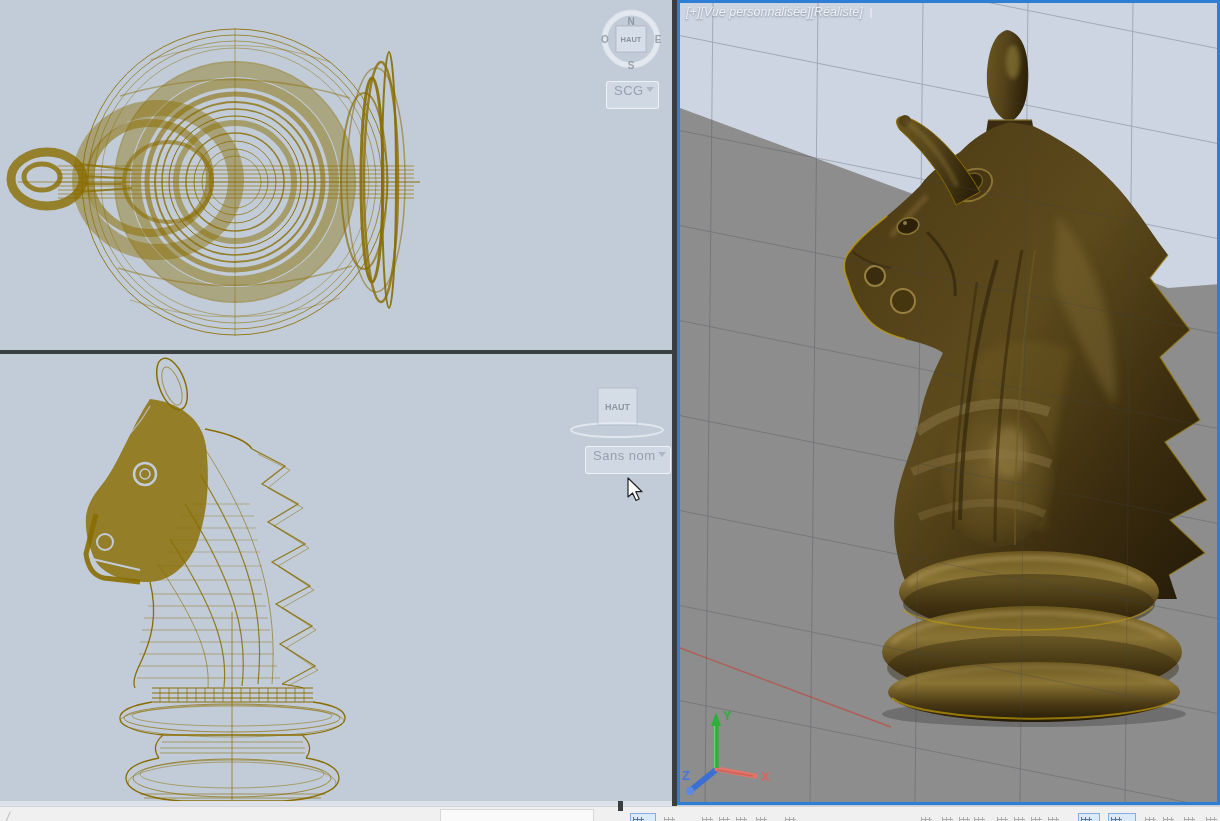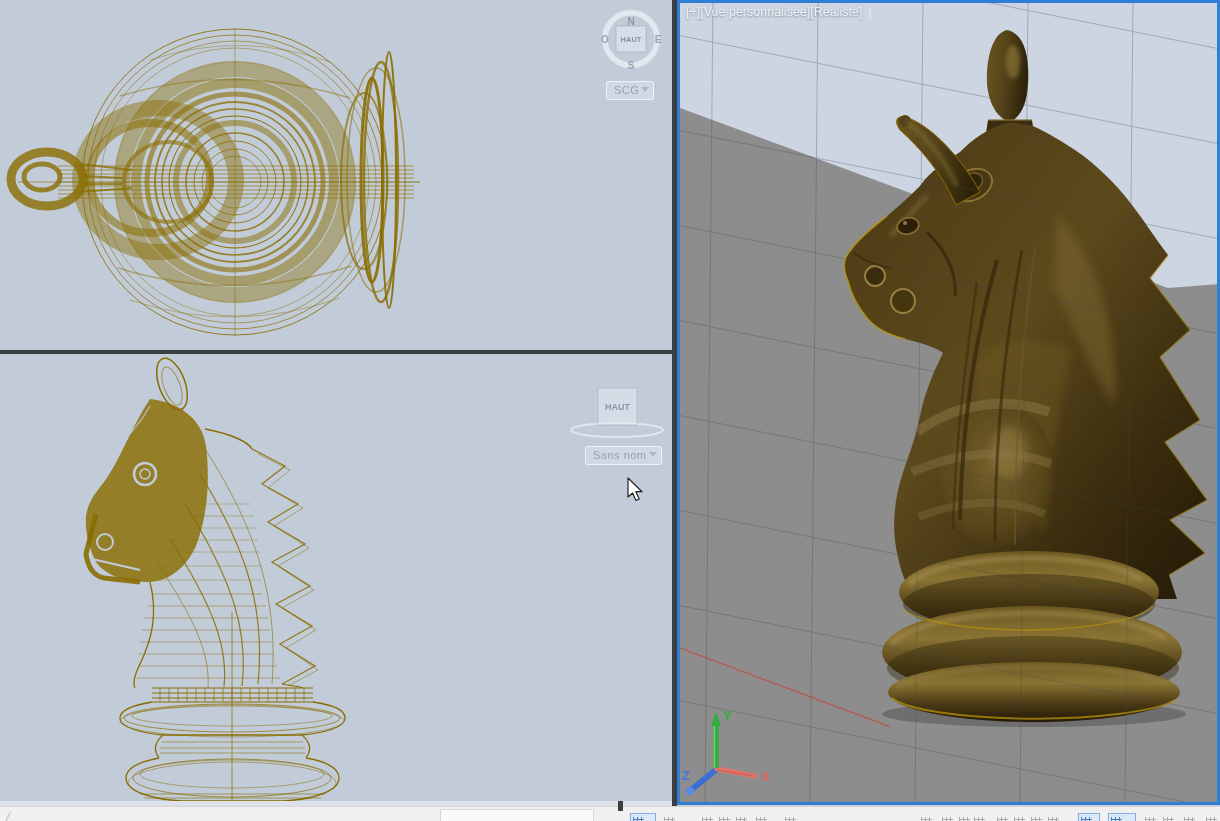--- a/index.html
+++ b/index.html
@@ -11,30 +11,30 @@
   .vp{position:absolute;background:#c2ccd9;overflow:hidden;}
   .vp-top{left:0;top:0;width:672px;height:350px;}
   .vp-bottom{left:0;top:354px;width:672px;height:447px;}
   .h-divider{position:absolute;left:0;top:350px;width:672px;height:4px;background:#3b3e41;}
   .v-divider{position:absolute;left:672px;top:0;width:5px;height:806px;background:#3b3e41;}
   .left-strip{position:absolute;left:0;top:801px;width:672px;height:5px;background:#dde2ea;}
   
   .vc{position:absolute;pointer-events:none;}
   .vc-letter{fill:rgba(108,118,132,.60);font-size:10px;font-weight:bold;}
   .pill{position:absolute;border:1px solid rgba(255,255,255,.65);background:rgba(223,230,239,.45);
-        border-radius:3px;color:rgba(148,157,172,.95);font-size:11px;line-height:15px;
-        padding:1px 14px 1px 7px;letter-spacing:.5px;}
+        border-radius:3px;color:rgba(148,157,172,.95);font-size:13px;line-height:15px;
+        padding:1px 14px 10px 7px;letter-spacing:.5px;}
   .pill .tri{position:absolute;right:4px;top:5px;width:0;height:0;
              border-left:4px solid transparent;border-right:4px solid transparent;
              border-top:5px solid rgba(160,170,185,.7);}
   
   .vp-right{position:absolute;left:677px;top:0;width:543px;height:805px;
             border:3px solid #2e7ed6;box-sizing:border-box;background:#cdd5e2;overflow:hidden;}
   .vp-label{position:absolute;left:6px;top:2px;color:#eef1f5;font-size:12.5px;
-            text-shadow:0 1px 2px rgba(40,50,70,.45);white-space:nowrap;z-index:6;}
+            text-shadow:0 1px 2px rgba(40,50,70,.45);white-space:nowrap;z-index:6;font-style:italic;}
   .vp-caret{display:inline-block;width:2px;height:10px;background:#dfe3ea;margin-left:7px;
             vertical-align:middle;}
   .right-svg{position:absolute;left:0;top:0;z-index:2;}
   
   .cursor{position:absolute;left:626px;top:477px;z-index:20;pointer-events:none;}
   
   .statusbar{position:absolute;left:0;top:806px;width:1220px;height:15px;
              background:#f0f0f0;border-top:1px solid #d6d6d6;box-sizing:border-box;z-index:15;}
   .sb-field{position:absolute;left:440px;top:2px;width:152px;height:18px;
             background:#fafafa;border:1px solid #d8d8d8;}

